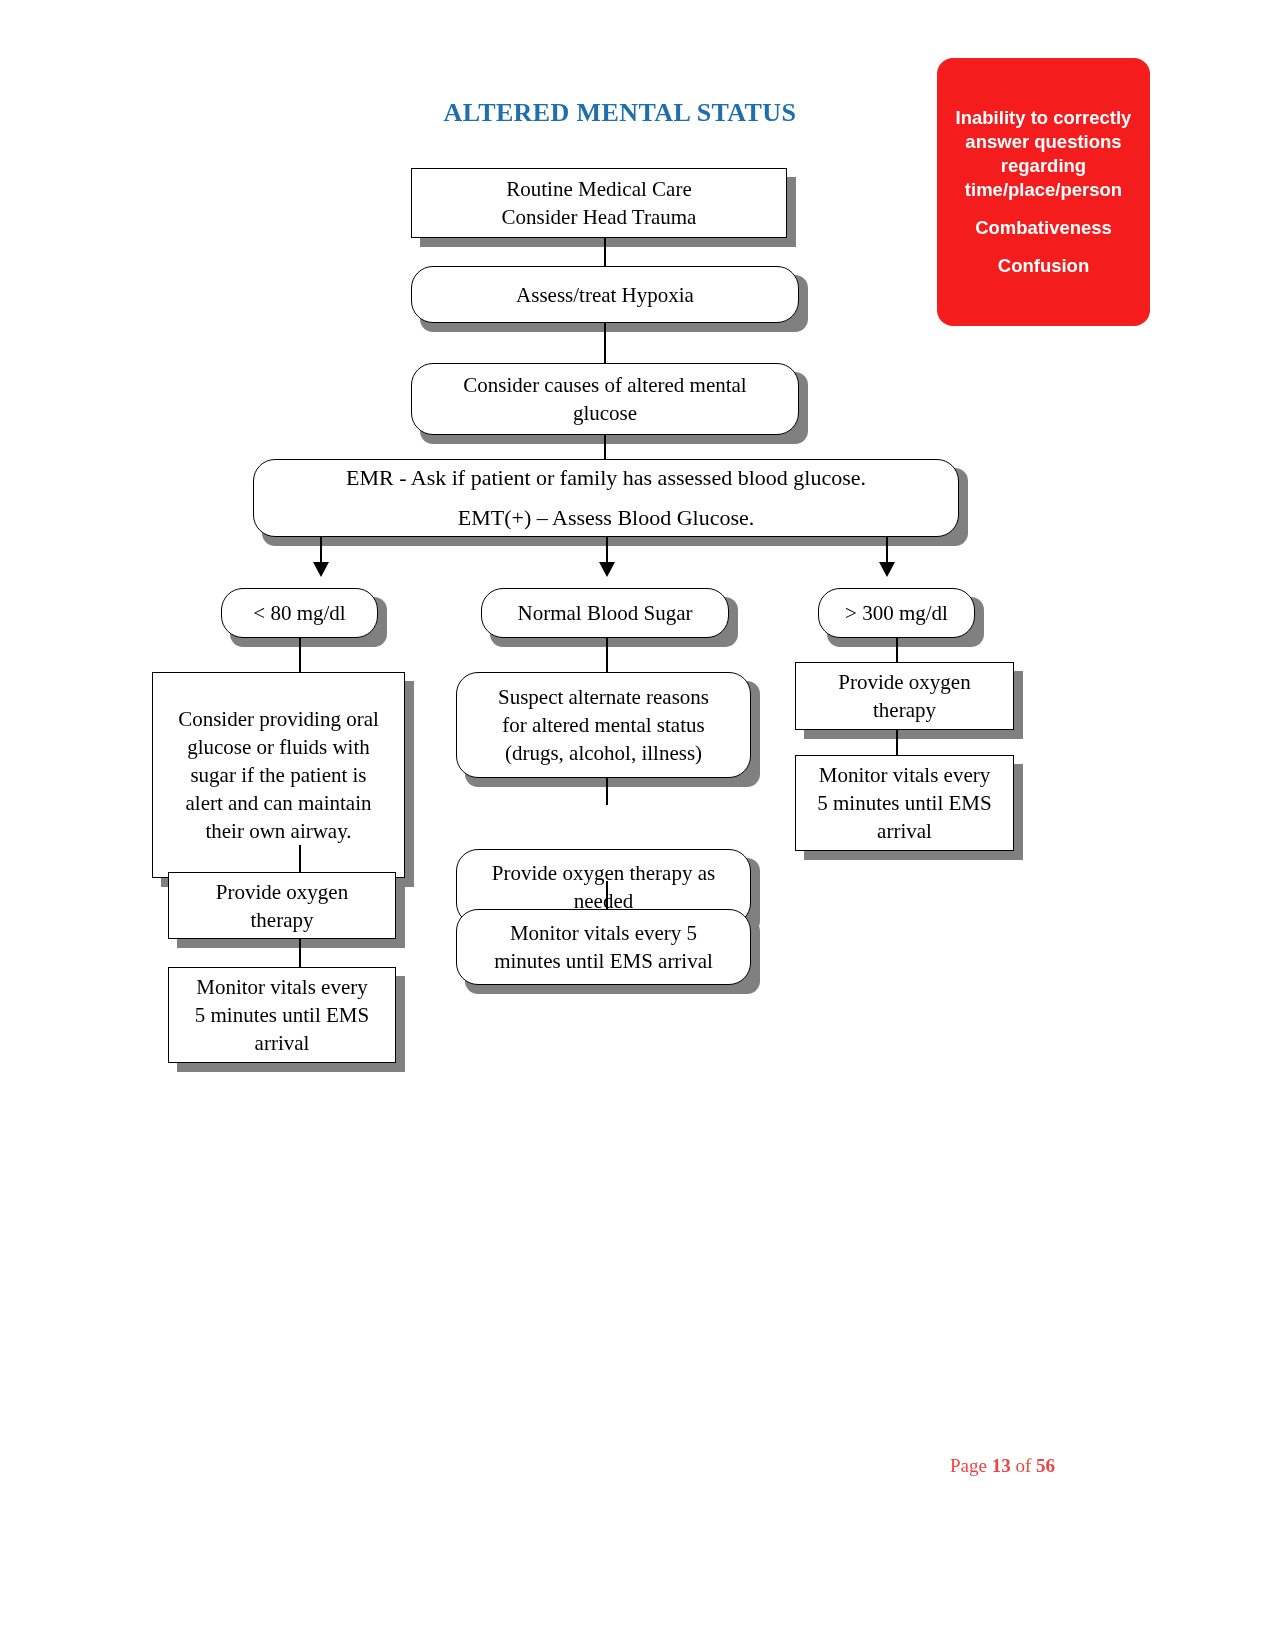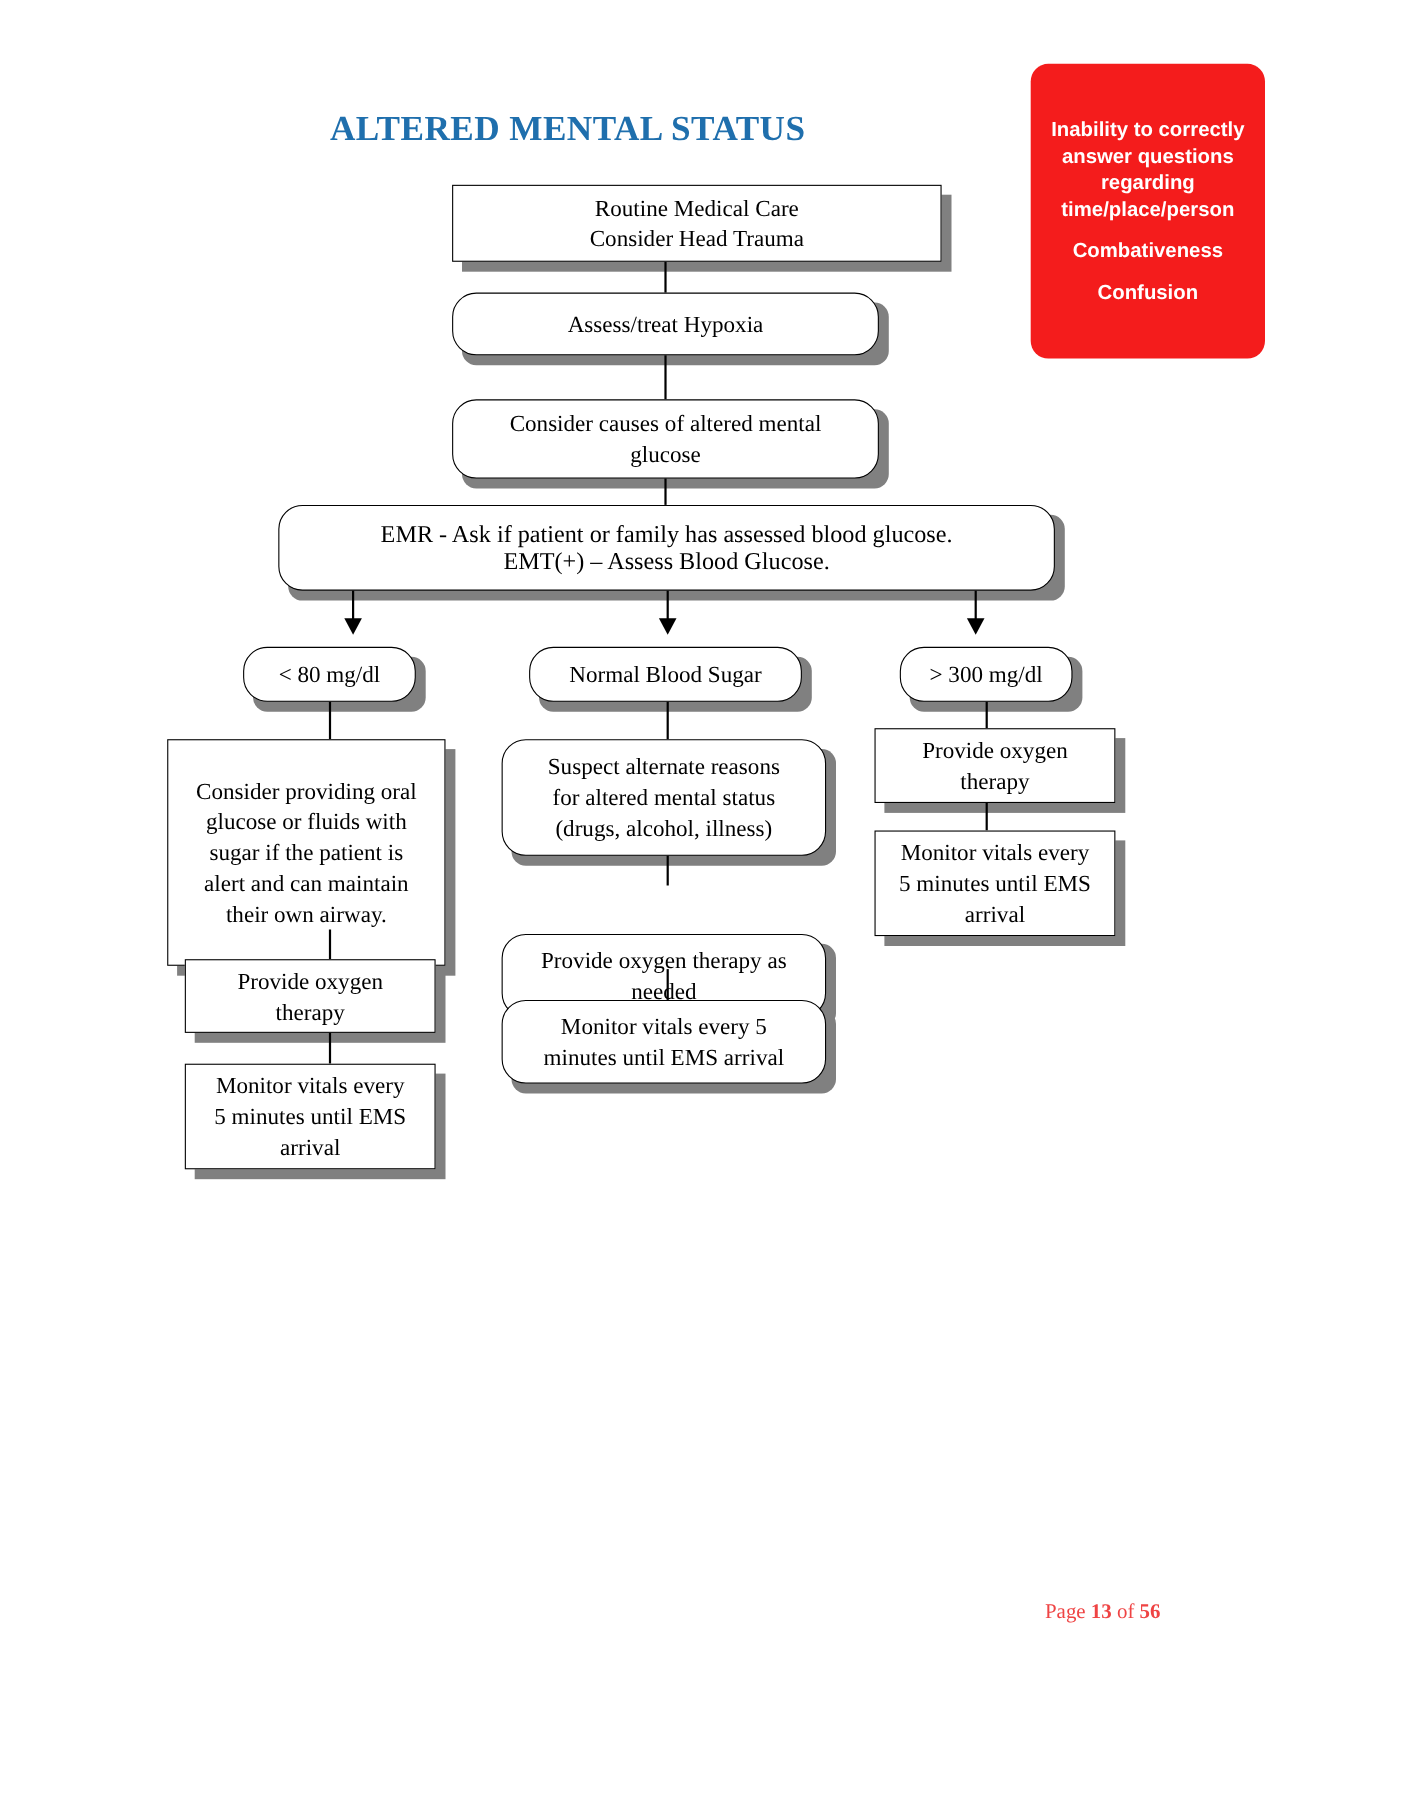--- a/index.html
+++ b/index.html
@@ -21,21 +21,22 @@
     width: 1275px;
     height: 1651px;
   }
 
   
   .page-title {
     position: absolute;
     left: 300px;
     top: 98px;
     width: 640px;
-    font-size: 32px;
+    text-align: center;
+    font-size: 26px;
     font-weight: bold;
     color: #1F6FAD;
     letter-spacing: 0.4px;
     font-family: "Liberation Serif", "DejaVu Serif", serif;
   }
 
   
   .callout {
     position: absolute;
     left: 937px;
@@ -93,21 +94,21 @@
   .node.rounded .face { border-radius: 22px; }
   .node.rounded .shadow { border-radius: 13px; }
   .node .label {
     font-size: 21px;
     line-height: 28px;
     color: #000000;
     padding: 2px 8px;
     white-space: pre-line;
     font-family: "Liberation Serif", "DejaVu Serif", serif;
   }
-  .node.big .label { font-size: 22px; line-height: 24px; }
+  .node.big .label { font-size: 22px; line-height: 40px; }
 
   
   .vline {
     position: absolute;
     width: 1.6px;
     background: #000000;
   }
   .arrow-head {
     position: absolute;
     width: 0;
@@ -139,21 +140,21 @@
 
   <div class="callout">
     <div class="callout-line callout-block">Inability to correctly</div>
     <div class="callout-line callout-block">answer questions</div>
     <div class="callout-line callout-block">regarding</div>
     <div class="callout-line callout-block">time/place/person</div>
     <div class="callout-line callout-gap">Combativeness</div>
     <div class="callout-line callout-gap">Confusion</div>
   </div>
 
-  <div class="node" style="left:411px; top:168px; width:445px; height:70px;">
+  <div class="node" style="left:411px; top:168px; width:376px; height:70px;">
     <div class="shadow"></div>
     <div class="face">
       <div class="label">Routine Medical Care
 Consider Head Trauma</div>
     </div>
   </div>
 
   <div class="vline" style="left:604px; top:238px; height:28px;"></div>
 
   <div class="node rounded" style="left:411px; top:266px; width:388px; height:57px;">

